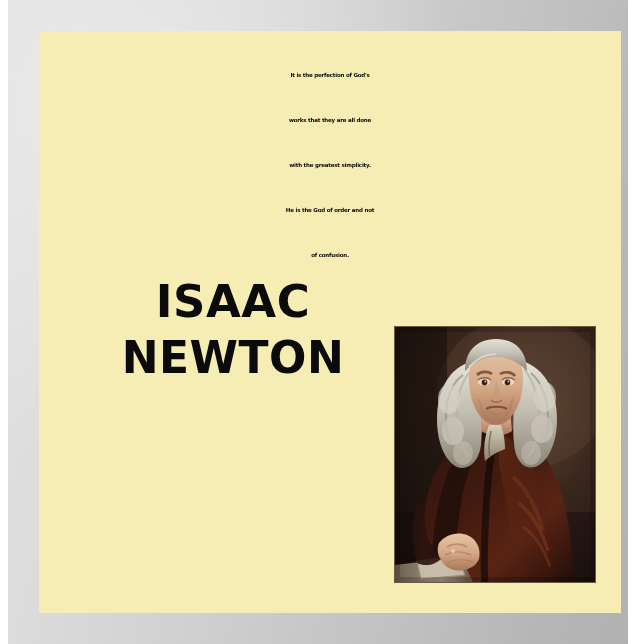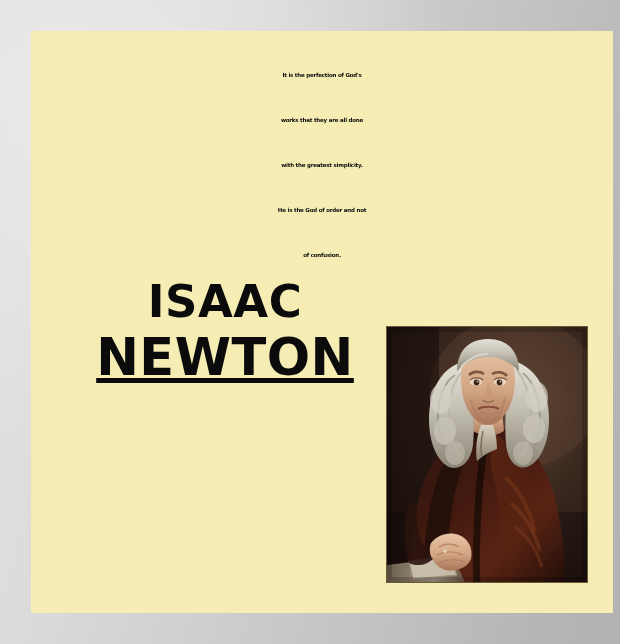--- a/index.html
+++ b/index.html
@@ -11,20 +11,21 @@
     font-family: "DejaVu Sans", sans-serif;
   }
 
   #stage {
     position: relative;
     width: 620px;
     height: 644px;
     background:
       radial-gradient(circle at 14% 16%, #e9e9e9 0%, rgba(233,233,233,0) 48%),
       linear-gradient(105deg, #e2e2e2 0%, #dcdcdc 22%, #cfcfcf 46%, #c2c2c2 68%, #b6b6b6 88%, #b2b2b2 100%);
+    margin-left: 8px;
   }
 
   
   #poster {
     position: absolute;
     left: 31px;
     top: 31px;
     width: 582px;
     height: 582px;
     background: #f6edb4;
@@ -86,21 +87,21 @@
     <div id="quote">
       <span class="ln" style="font-size: 5.5px;">It is the perfection of God's</span>
       <span class="ln" style="font-size: 5.5px;">works that they are all done</span>
       <span class="ln" style="font-size: 5.5px;">with the greatest simplicity.</span>
       <span class="ln" style="font-size: 5.5px;">He is the God of order and not</span>
       <span class="ln" style="font-size: 5.5px;">of confusion.</span>
     </div>
 
     <div id="author">
       <span class="ln" style="font-size: 45px;">ISAAC</span>
-      <span class="ln" style="font-size: 51px; text-decoration: underline;">NEWTON</span>
+      <span class="ln" style="font-size: 44px;">NEWTON</span>
     </div>
 
     <div id="portrait">
       <svg viewBox="0 0 200 255" xmlns="http://www.w3.org/2000/svg" aria-hidden="true">
         <defs>
           <radialGradient id="bgGlow" cx="0.66" cy="0.30" r="0.85">
             <stop offset="0%" stop-color="#5c4434"></stop>
             <stop offset="45%" stop-color="#3a281f"></stop>
             <stop offset="100%" stop-color="#1b100d"></stop>
           </radialGradient>

